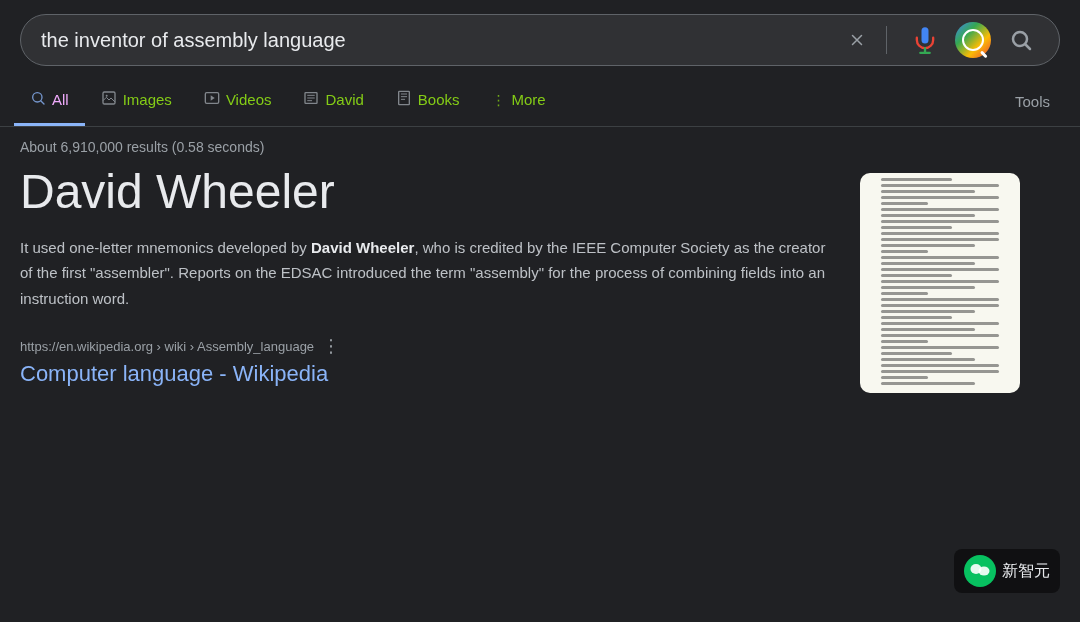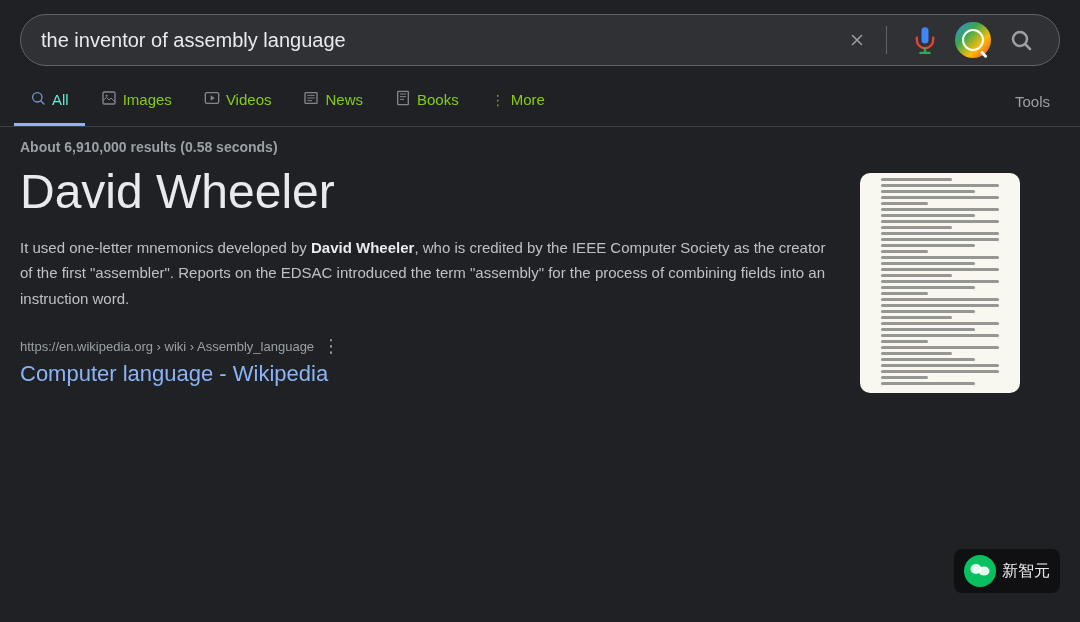--- a/index.html
+++ b/index.html
@@ -113,41 +113,40 @@
       align-items: center;
       gap: 6px;
       padding: 14px 16px;
       font-size: 15px;
       color: #84cc16;
       cursor: pointer;
       border-bottom: 3px solid transparent;
       white-space: nowrap;
     }
     .nav-tab.active {
-      color: #5eead4;
+      color: #f0abfc;
       border-bottom: 3px solid #8ab4f8;
     }
     .nav-tab .tab-icon {
       font-size: 14px;
       opacity: 0.8;
     }
     .nav-spacer { flex: 1; }
     .tools-btn {
       padding: 14px 16px;
       font-size: 15px;
       color: #9aa0a6;
       cursor: pointer;
     }
 
     
     .results-count {
       padding: 12px 20px 8px 20px;
       font-size: 14px;
       color: #9aa0a6;
-      font-weight: bold;
     }
 
     
     .main-content {
       display: flex;
       padding: 0 20px;
       gap: 20px;
     }
     .left-content {
       flex: 1;
@@ -321,21 +320,21 @@
     </span>
     <span>Videos</span>
   </div>
   <div class="nav-tab">
     <span class="tab-icon">
       <svg width="16" height="16" viewBox="0 0 24 24" fill="none">
         <rect x="3" y="4" width="18" height="16" rx="1" stroke="#9aa0a6" stroke-width="2"></rect>
         <path d="M7 8h10M7 12h10M7 16h6" stroke="#9aa0a6" stroke-width="1.5" stroke-linecap="round"></path>
       </svg>
     </span>
-    <span>News</span>
+    <span>David</span>
   </div>
   <div class="nav-tab">
     <span class="tab-icon">
       <svg width="16" height="16" viewBox="0 0 24 24" fill="none">
         <rect x="4" y="2" width="16" height="20" rx="1" stroke="#9aa0a6" stroke-width="2"></rect>
         <path d="M8 6h8M8 10h8M8 14h5" stroke="#9aa0a6" stroke-width="1.5" stroke-linecap="round"></path>
       </svg>
     </span>
     <span>Books</span>
   </div>

